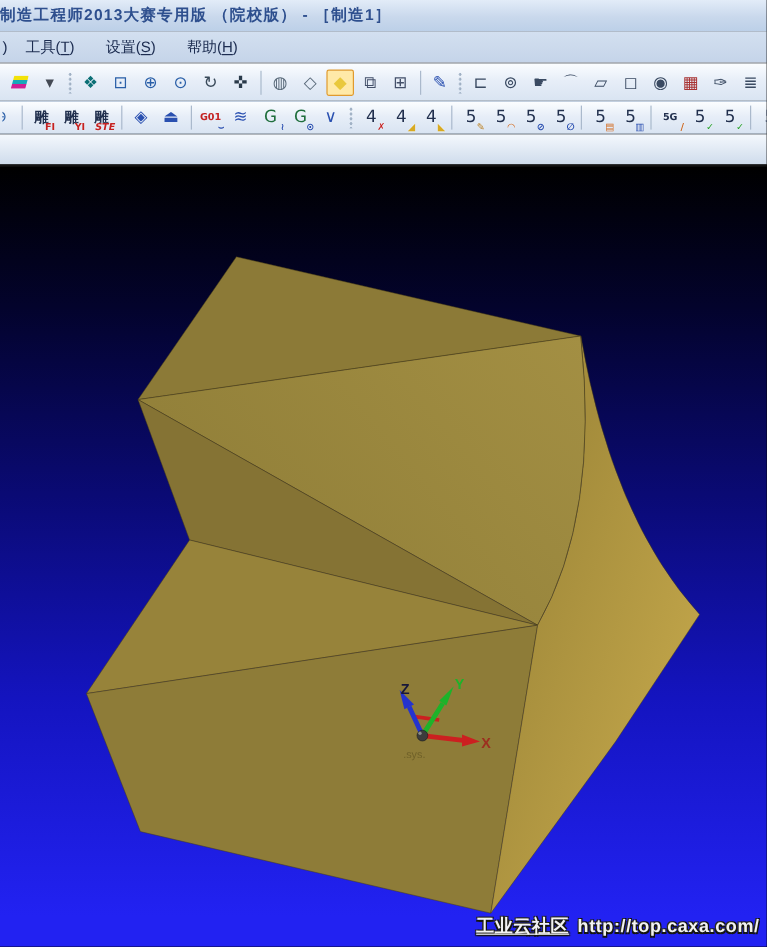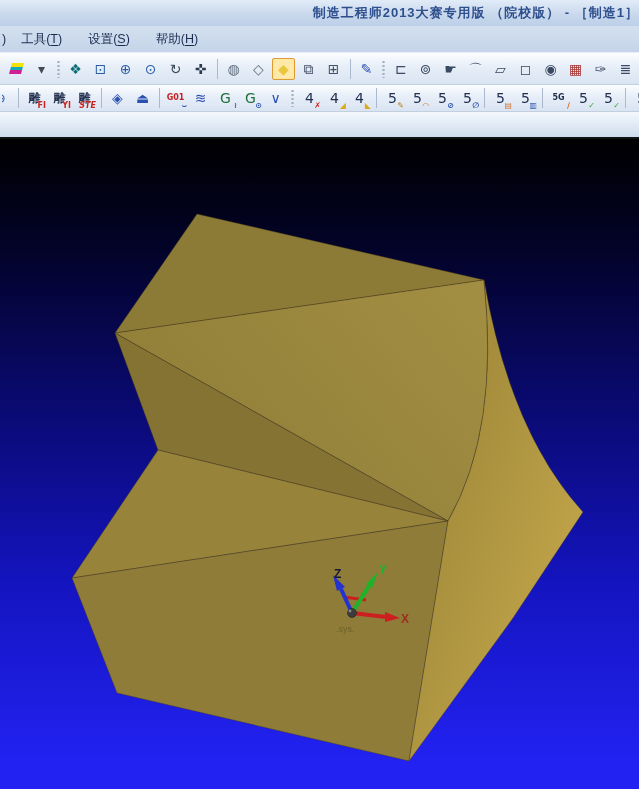--- a/index.html
+++ b/index.html
@@ -4,21 +4,21 @@
 <style>
   * { box-sizing: border-box; }
   html,body { margin:0; padding:0; }
   body {
     width:639px; height:789px; overflow:hidden;
     font-family:"Liberation Sans", sans-serif;
     background:#000;
   }
   
   .titlebar {
-    height:26px; line-height:26px; text-align:right;
+    height:26px; line-height:26px; text-align:left;
     background:linear-gradient(180deg,#e2ecf8 0%,#c9d8ec 55%,#bcd0e8 100%);
     color:#2e4f8e; font-size:13px; font-weight:600; letter-spacing:1px;
     white-space:nowrap;
   }
   .menubar {
     height:27px; line-height:27px;
     background:linear-gradient(180deg,#d3e0f0,#c5d4e9);
     border-bottom:1px solid #e8eef8;
     font-size:12.5px; color:#1c2c50; white-space:nowrap;
     padding-left:2px;
@@ -301,13 +301,16 @@
       <circle cx="352" cy="613" r="4.5" fill="#3c3c3c" stroke="#1a1a1a" stroke-width="0.5"></circle>
       <circle cx="350" cy="611" r="1.4" fill="#8a8a8a"></circle>
 
       <text x="334" y="578" font-size="12" font-weight="bold" fill="#17173a">Z</text>
       <text x="379" y="574" font-size="12" font-weight="bold" fill="#1db32a">Y</text>
       <text x="401" y="623" font-size="12" font-weight="bold" fill="#9c2f1f">X</text>
       <text x="336" y="632" font-size="9" fill="#6a5c26" opacity="0.85">.sys.</text>
     </g>
   </svg>
 
+  <div class="watermark">
+    <span class="site">工业云社区</span><span>http://top.caxa.com/</span>
+  </div>
 </div>
 
 </body></html>

